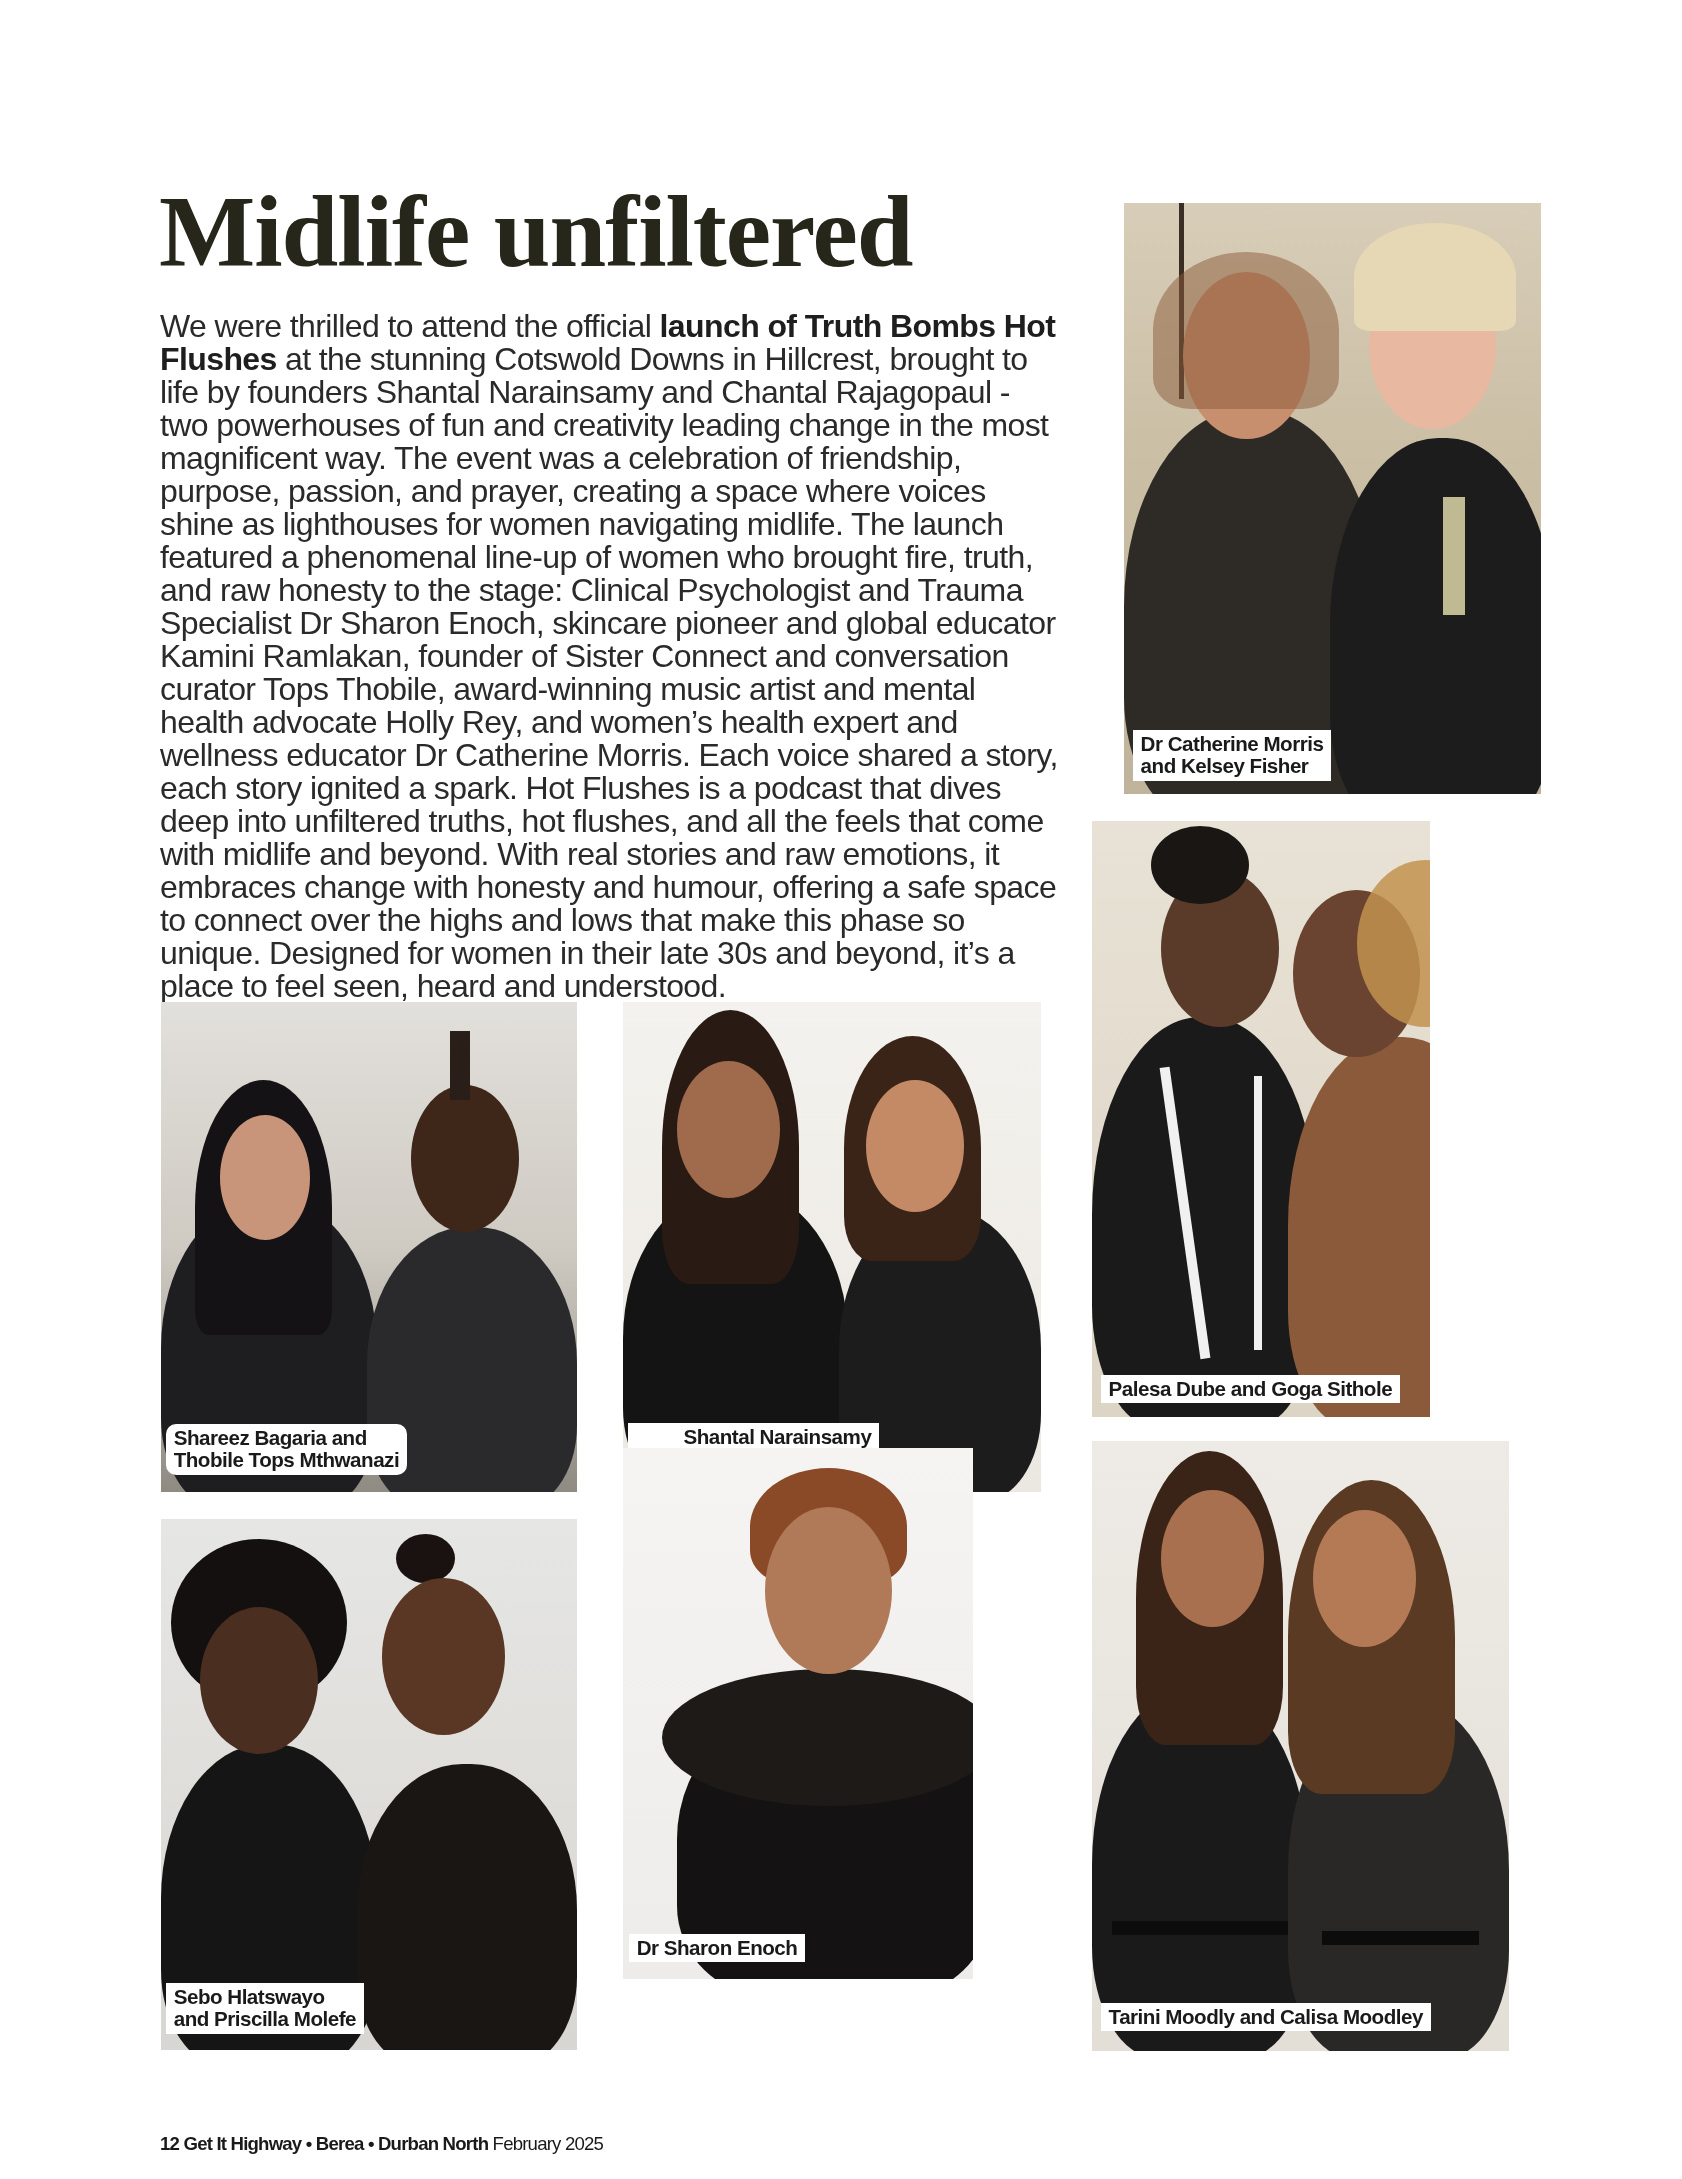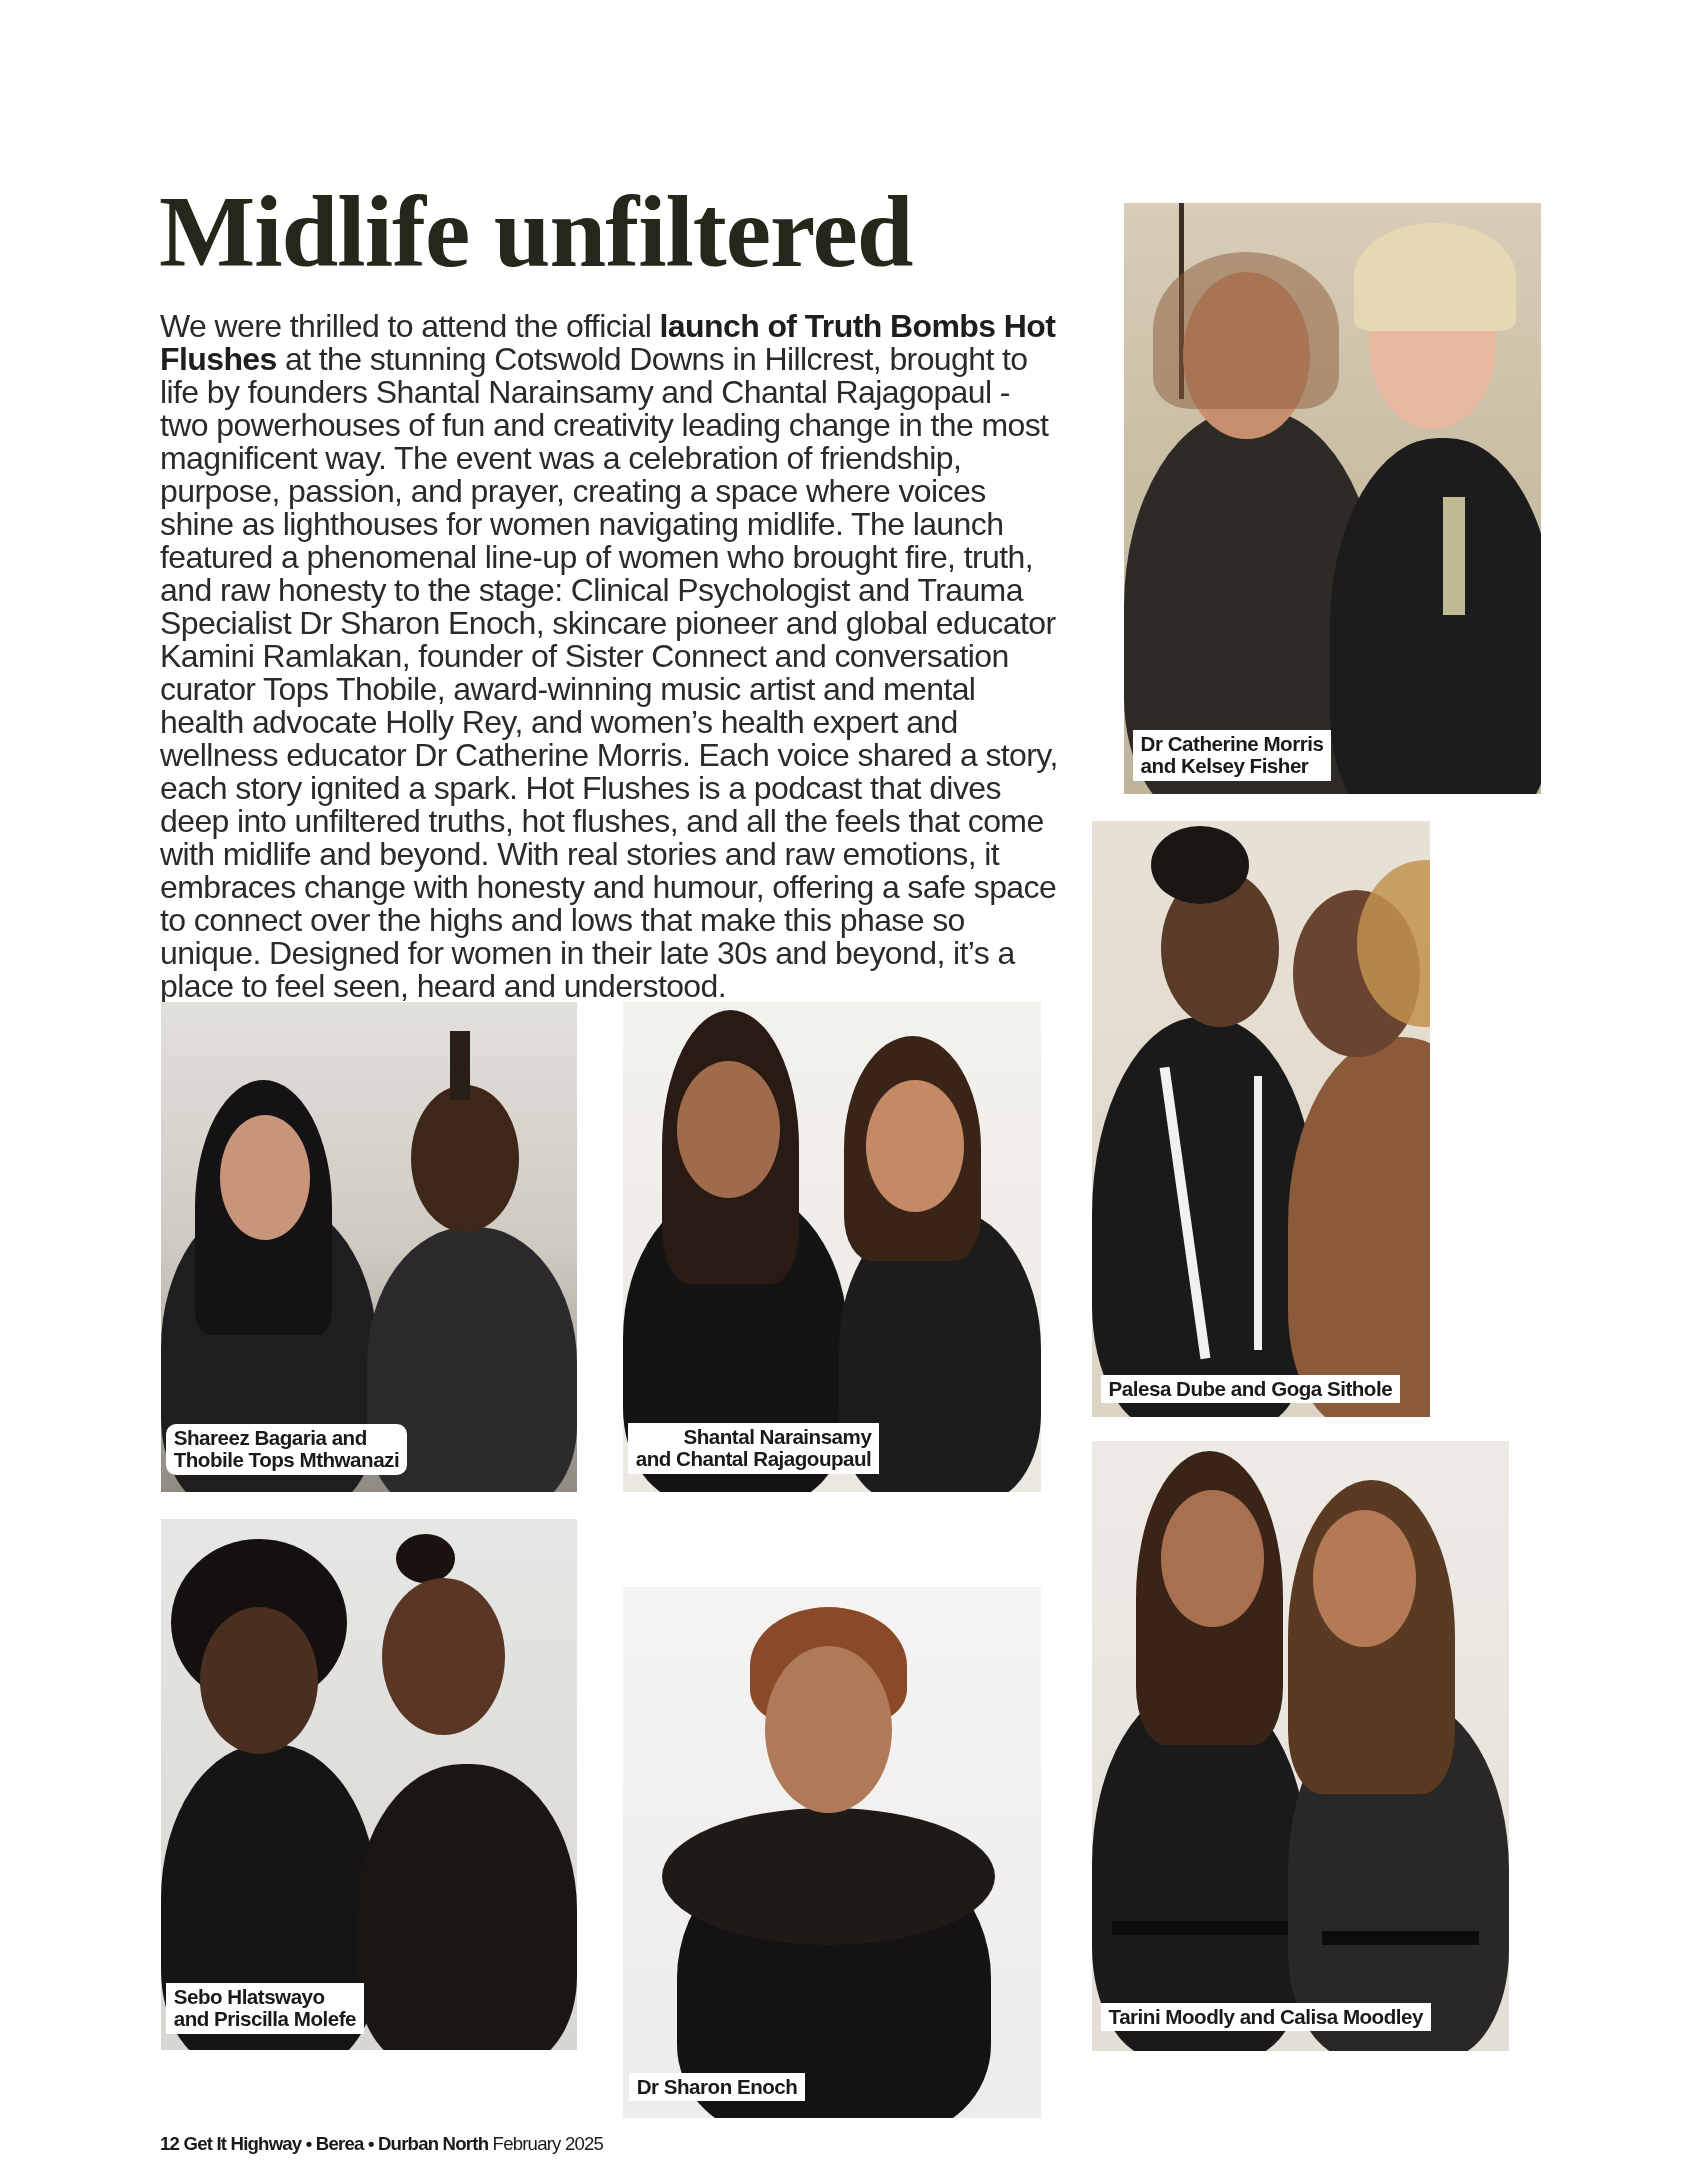--- a/index.html
+++ b/index.html
@@ -105,21 +105,21 @@
   <div class="face" style="left:39px; top:88px; width:118px; height:147px; background:#4a2e20;"></div>
   <div class="person" style="left:196px; top:245px; width:220px; height:304px; background:#1a1614;"></div>
   <div style="position:absolute; left:235px; top:14.7px; width:59px; height:49px; border-radius:50%; background:#1a1210;"></div>
   <div class="face" style="left:221px; top:59px; width:123px; height:157px; background:#5a3624;"></div>
   <div class="caption" style="left:4.9px; top:464px;">
     <div>Sebo Hlatswayo</div>
     <div>and Priscilla Molefe</div>
   </div>
 </div>
 
-<div class="photo" style="left:623px; top:1587px; width:418px; height:531px;">
+<div class="photo" style="left:623px; top:1448px; width:350px; height:531px;">
   <div class="bg" style="background: linear-gradient(180deg,#f5f4f2 0%,#eeeceb 100%);"></div>
   <div class="person" style="left:54px; top:245px; width:314px; height:304px; background:#141212;"></div>
   <div style="position:absolute; left:39px; top:221px; width:333px; height:137px; border-radius:50%; background:#1e1a18;"></div>
   <div style="position:absolute; left:127px; top:19.6px; width:157px; height:118px; border-radius:50% 50% 30% 30%; background:#8a4a28;"></div>
   <div class="face" style="left:142px; top:59px; width:127px; height:167px; background:#b07a58;"></div>
   <div class="caption" style="left:5.9px; top:486px;">
     <div>Dr Sharon Enoch</div>
   </div>
 </div>
 

